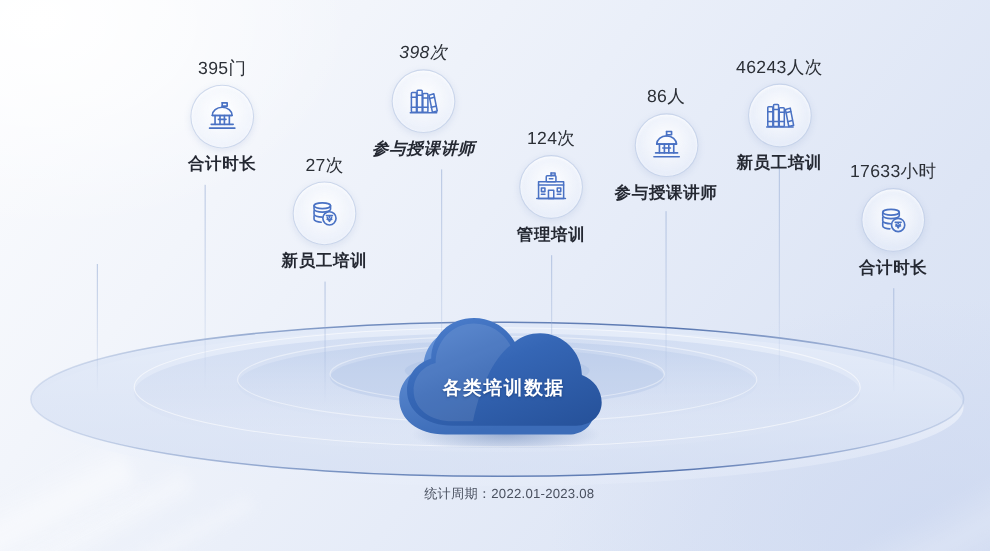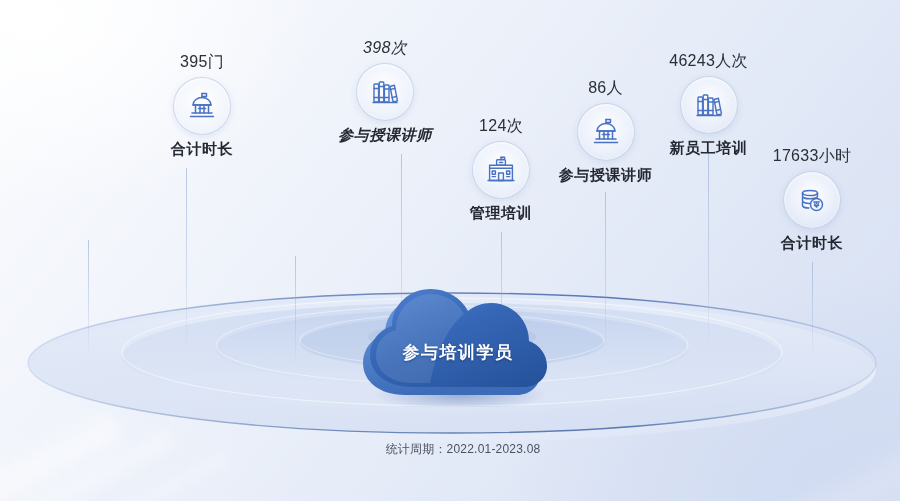--- a/index.html
+++ b/index.html
@@ -161,41 +161,55 @@
         M60,104 C34,104 18,90 18,72 C18,58 27,47 40,43
         C40,22 57,6 79,6 C95,6 109,15 116,28
         C122,23 130,20 139,20 C160,20 177,37 177,58
         C188,62 195,72 195,83 C195,95 185,104 172,104 Z"></path>
 
       <path fill="#ffffff" fill-opacity=".10" d="
         M60,100 C38,100 24,88 24,72 C24,60 32,50 44,47
         C44,27 59,11 79,11 C93,11 106,19 112,31
         C100,40 86,62 78,100 Z"></path>
     </svg>
-    <div id="cloud-label">参与培训学员</div>
+    <div id="cloud-label">各类培训数据</div>
   </div>
 
 
   <div class="stat" style="left:142px; top:52px; width:120px;">
     <div class="num">395门</div>
     <div class="ring">
       <svg width="32" height="32" viewBox="0 0 32 32" fill="none" stroke="#4a72c4" stroke-width="1.5" stroke-linecap="round" stroke-linejoin="round">
         <path d="M16 3.5 v4"></path>
         <path d="M16 3.5 h4.5 v3 H16"></path>
         <path d="M7 15 C7 11 11 7.5 16 7.5 C21 7.5 25 11 25 15 Z"></path>
         <path d="M7 15 h18"></path>
         <path d="M9.5 15 v8 M14 15 v8 M18 15 v8 M22.5 15 v8"></path>
         <path d="M6 23 h20"></path>
         <path d="M4.5 26.5 h23"></path>
         <path d="M12.5 18.5 h7"></path>
       </svg>
     </div>
     <div class="title">合计时长</div>
   </div>
 
+  <div class="stat" style="left:235px; top:140px; width:120px;">
+    <div class="num">27次</div>
+    <div class="ring">
+      <svg width="32" height="32" viewBox="0 0 32 32" fill="none" stroke="#4a72c4" stroke-width="1.5" stroke-linecap="round" stroke-linejoin="round">
+        <ellipse cx="14" cy="9" rx="7.5" ry="2.6"></ellipse>
+        <path d="M6.5 9 v3.2 C6.5 13.6 9.9 14.8 14 14.8 C18.1 14.8 21.5 13.6 21.5 12.2 V9"></path>
+        <path d="M6.5 13.6 v3.2 C6.5 18.2 9.9 19.4 14 19.4"></path>
+        <path d="M6.5 18.2 v3.2 C6.5 22.8 9.5 24 13 24"></path>
+        <circle cx="20.5" cy="20.5" r="6"></circle>
+        <path d="M17.8 18 h5.4 M20.5 18 v1.6 M18.6 19.8 l1.9 3.4 1.9-3.4 M18.4 21.4 h4.2"></path>
+      </svg>
+    </div>
+    <div class="title">新员工培训</div>
+  </div>
 
   <div class="stat" style="left:320px; top:38px; width:130px;font-style:italic;">
     <div class="num">398次</div>
     <div class="ring">
       <svg width="32" height="32" viewBox="0 0 32 32" fill="none" stroke="#4a72c4" stroke-width="1.4" stroke-linecap="round" stroke-linejoin="round">
         <rect x="5" y="8" width="4.6" height="18" rx="0.8"></rect>
         <rect x="10.2" y="6" width="4.6" height="20" rx="0.8"></rect>
         <rect x="15.4" y="9" width="4.6" height="17" rx="0.8"></rect>
         <path d="M21 10.5 l4.4-1.2 3.1 15.6 -4.4 1.1 Z"></path>
         <path d="M5 12.5 h4.6 M5 21.5 h4.6"></path>

